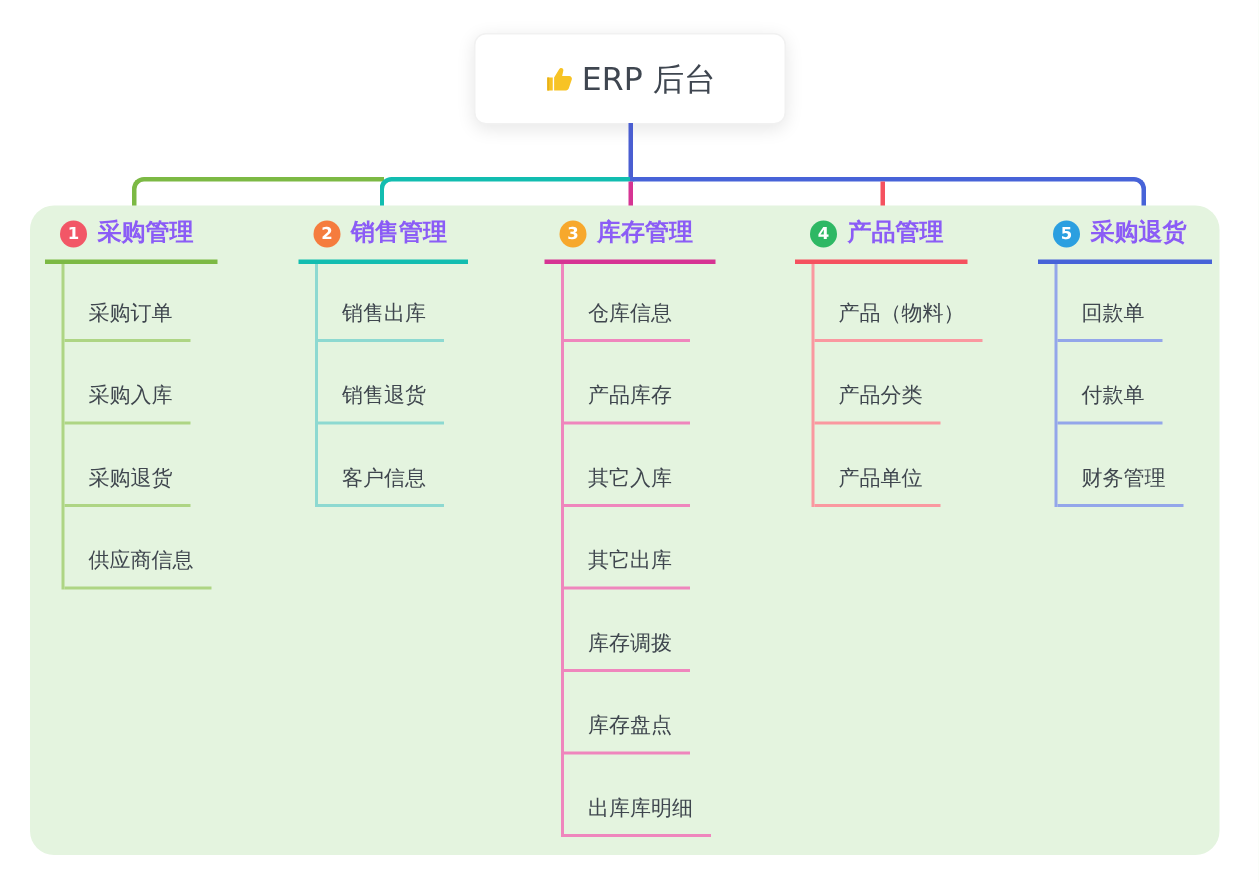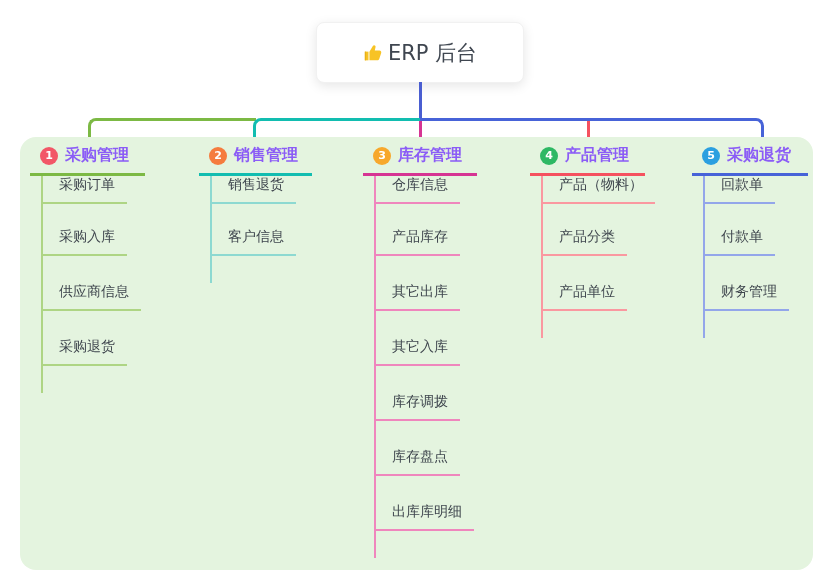--- a/index.html
+++ b/index.html
@@ -36,21 +36,21 @@
     padding:0 0 7px 10px;border-bottom:3px solid var(--line);
     box-sizing:border-box;cursor:default;
   }
   .badge{
     width:18px;height:18px;border-radius:50%;background:var(--badge);
     color:#ffffff;font-size:11px;font-weight:bold;
     display:flex;align-items:center;justify-content:center;flex:0 0 auto;
   }
   .branch-label{font-size:16px;color:#8b5cf6;white-space:nowrap;font-weight:bold;}
   .children{margin-left:11px;border-left:2px solid var(--lite);}
-  .child{height:55px;display:flex;align-items:flex-start;}
+  .child{height:55px;display:flex;align-items:flex-end;}
   .child:first-child{height:52px;}
   .child-cell{
     border-bottom:2px solid var(--lite);
     padding:0 12px 8px 16px;font-size:14px;color:#3f464e;white-space:nowrap;
   }
 </style>
 </head>
 <body>
 
 <div class="canvas">
@@ -86,34 +86,37 @@
       <span class="branch-label">采购管理</span>
     </div>
     <div class="children">
       <div class="child">
           <span class="child-cell">采购订单</span>
         </div>
       <div class="child">
           <span class="child-cell">采购入库</span>
         </div>
       <div class="child">
-          <span class="child-cell">供应商信息</span>
+          <span class="child-cell">采购退货</span>
         </div>
       <div class="child">
-          <span class="child-cell">采购退货</span>
+          <span class="child-cell">供应商信息</span>
         </div>
     </div>
   </div>
 
   <div class="branch" style="left: 199px; top: 145px; --line: #12bdb0; --lite: #8dd9d1; --badge: #f57c3e;">
     <div class="branch-head" style="width:113px;">
       <span class="badge">2</span>
       <span class="branch-label">销售管理</span>
     </div>
     <div class="children">
+      <div class="child">
+          <span class="child-cell">销售出库</span>
+        </div>
       <div class="child">
           <span class="child-cell">销售退货</span>
         </div>
       <div class="child">
           <span class="child-cell">客户信息</span>
         </div>
     </div>
   </div>
 
   <div class="branch" style="left: 363px; top: 145px; --line: #d63493; --lite: #ef86bd; --badge: #f7a82c;">
@@ -122,24 +125,24 @@
       <span class="branch-label">库存管理</span>
     </div>
     <div class="children">
       <div class="child">
           <span class="child-cell">仓库信息</span>
         </div>
       <div class="child">
           <span class="child-cell">产品库存</span>
         </div>
       <div class="child">
-          <span class="child-cell">其它出库</span>
+          <span class="child-cell">其它入库</span>
         </div>
       <div class="child">
-          <span class="child-cell">其它入库</span>
+          <span class="child-cell">其它出库</span>
         </div>
       <div class="child">
           <span class="child-cell">库存调拨</span>
         </div>
       <div class="child">
           <span class="child-cell">库存盘点</span>
         </div>
       <div class="child">
           <span class="child-cell">出库库明细</span>
         </div>

